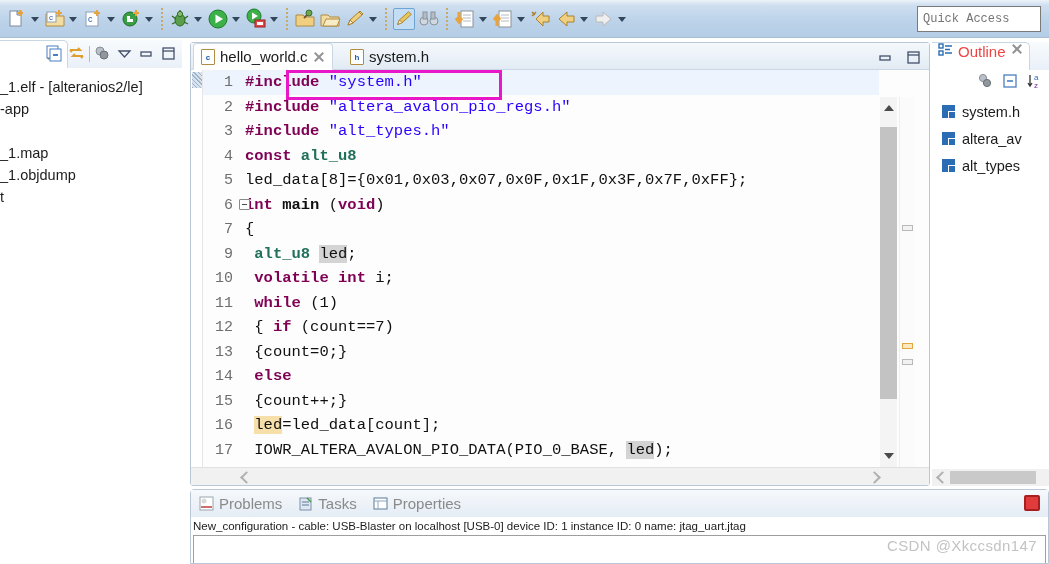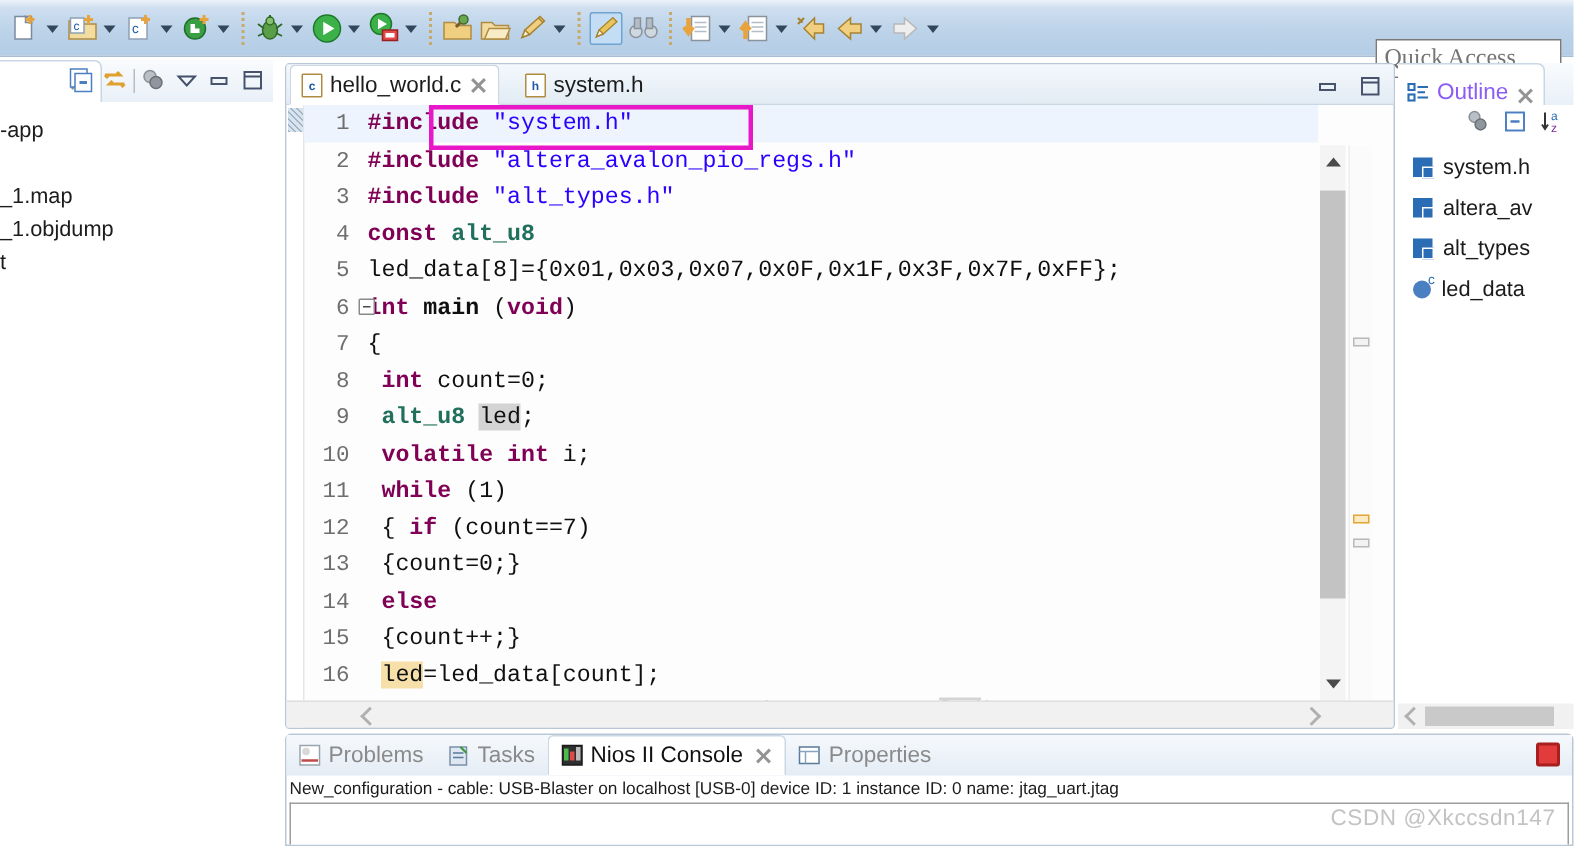--- a/index.html
+++ b/index.html
@@ -37,24 +37,23 @@
     background-size: 2px 100%; background-repeat: repeat-y;
     background-position: center;
   }
   .tb-sel {
     background: #c3ddf5; border: 1px solid #6fa3d2; border-radius: 2px;
   }
   #quick-access {
     position: absolute; right: 8px; top: 6px;
     width: 124px; height: 26px;
     border: 1px solid #7a7a7a; background: #fff;
-    font-size: 16px; color: #3a3a3a;
+    font-size: 12px; color: #3a3a3a;
     padding: 2px 5px; line-height: 21px;
-    font-family: Liberation Serif, serif;
-    margin-top: 20px;
+    font-family: Liberation Mono, monospace;
   }
 
   
   #left-panel {
     position: absolute; left: 0; top: 40px; width: 182px; height: 440px;
     background: #fff;
   }
   .view-tabbar {
     position: relative; height: 28px;
     background: linear-gradient(to bottom, #f7fafd 0%, #e8eff7 60%, #dfe9f3 100%);
@@ -192,24 +191,24 @@
   .hs-left::after  { left: 3px; transform: rotate(-135deg); }
   .hs-right::after { left: 0px; transform: rotate(45deg); }
 
   
   #outline {
     position: absolute; left: 932px; top: 42px; width: 117px; height: 444px;
     background: #fff;
   }
   #outline-tab {
     position: absolute; left: 0; top: 0; height: 28px;
-    display: flex; align-items: flex-end; gap: 5px; padding: 0 6px;
+    display: flex; align-items: flex-start; gap: 5px; padding: 0 6px;
     background: #fff; border-top-right-radius: 5px;
     border-top: 1px solid #c9d6e3; border-right: 1px solid #c9d6e3;
-    font-size: 15px; color: #8b5cf6;
+    font-size: 15px; color: #ef4444;
   }
   #outline-tabbar {
     position: absolute; left: 0; top: 0; width: 100%; height: 28px;
     background: linear-gradient(to bottom,#f9fbfd,#e9f0f8);
   }
   #outline-toolbar {
     position: absolute; right: 4px; top: 30px; display: flex; gap: 6px; align-items: center;
   }
   .ol-row {
     height: 27px; display: flex; align-items: center; gap: 7px;
@@ -506,20 +505,21 @@
       </span>
       <span class="mini-ic">
         <svg width="19" height="19" viewBox="0 0 19 19">
             <rect x="4" y="4" width="11" height="11" fill="none" stroke="#44506b" stroke-width="1.3"></rect>
             <path d="M4 7 h11" stroke="#44506b" stroke-width="1.3"></path>
           </svg>
       </span>
     </div>
   </div>
   <div class="tree" id="pe-tree">
+      <div class="tree-row"><span>_1.elf - [alteranios2/le]</span></div>
       <div class="tree-row"><span>-app</span></div>
       <div class="tree-spacer"></div>
       <div class="tree-row"><span>_1.map</span></div>
       <div class="tree-row"><span>_1.objdump</span></div>
       <div class="tree-row"><span>t</span></div>
     </div>
 </div>
 
 <div id="editor-area">
   <div id="ed-tabbar">
@@ -552,21 +552,20 @@
       <div id="gutter-mark"></div>
     </div>
     <div id="code">
         <div class="cline hl"><span class="lnum">1</span><span style="margin-left: 8px;"><span class="kw">#include</span><span class="plain"> </span><span class="str">"system.h"</span></span></div>
         <div class="cline"><span class="lnum">2</span><span style="margin-left: 8px;"><span class="kw">#include</span><span class="plain"> </span><span class="str">"altera_avalon_pio_regs.h"</span></span></div>
         <div class="cline"><span class="lnum">3</span><span style="margin-left: 8px;"><span class="kw">#include</span><span class="plain"> </span><span class="str">"alt_types.h"</span></span></div>
         <div class="cline"><span class="lnum">4</span><span style="margin-left: 8px;"><span class="kw">const</span><span class="plain"> </span><span class="typ">alt_u8</span></span></div>
         <div class="cline"><span class="lnum">5</span><span style="margin-left: 8px;"><span class="plain">led_data[8]={0x01,0x03,0x07,0x0F,0x1F,0x3F,0x7F,0xFF};</span></span></div>
         <div class="cline"><span class="lnum">6</span><span class="fold"></span><span style="margin-left: 8px;"><span class="kw">int</span><span class="plain"> </span><span class="bld">main</span><span class="plain"> (</span><span class="kw">void</span><span class="plain">)</span></span></div>
         <div class="cline"><span class="lnum">7</span><span style="margin-left: 8px;"><span class="plain">{</span></span></div>
-        <div class="cline"><span class="lnum">8</span><span style="margin-left: 8px;"><span class="plain"> </span><span class="kw">int</span><span class="plain"> count=0;</span></span></div>
         <div class="cline"><span class="lnum">9</span><span style="margin-left: 8px;"><span class="plain"> </span><span class="typ">alt_u8</span><span class="plain"> </span><span class="plain occ">led</span><span class="plain">;</span></span></div>
         <div class="cline"><span class="lnum">10</span><span style="margin-left: 8px;"><span class="plain"> </span><span class="kw">volatile int</span><span class="plain"> i;</span></span></div>
         <div class="cline"><span class="lnum">11</span><span style="margin-left: 8px;"><span class="plain"> </span><span class="kw">while</span><span class="plain"> (1)</span></span></div>
         <div class="cline"><span class="lnum">12</span><span style="margin-left: 8px;"><span class="plain"> { </span><span class="kw">if</span><span class="plain"> (count==7)</span></span></div>
         <div class="cline"><span class="lnum">13</span><span style="margin-left: 8px;"><span class="plain"> {count=0;}</span></span></div>
         <div class="cline"><span class="lnum">14</span><span style="margin-left: 8px;"><span class="plain"> </span><span class="kw">else</span></span></div>
         <div class="cline"><span class="lnum">15</span><span style="margin-left: 8px;"><span class="plain"> {count++;}</span></span></div>
         <div class="cline"><span class="lnum">16</span><span style="margin-left: 8px;"><span class="plain"> </span><span class="plain occw">led</span><span class="plain">=led_data[count];</span></span></div>
         <div class="cline"><span class="lnum">17</span><span style="margin-left: 8px;"><span class="plain"> IOWR_ALTERA_AVALON_PIO_DATA(PIO_0_BASE, </span><span class="plain occ">led</span><span class="plain">);</span></span></div>
       </div>
@@ -633,24 +632,20 @@
         <span class="ol-ic-inc"></span>
         <span>system.h</span>
       </div>
       <div class="ol-row">
         <span class="ol-ic-inc"></span>
         <span>altera_av</span>
       </div>
       <div class="ol-row">
         <span class="ol-ic-inc"></span>
         <span>alt_types</span>
-      </div>
-      <div class="ol-row">
-        <span class="ol-ic-var"></span>
-        <span>led_data</span>
       </div>
     </div>
 
   <div id="ol-hscroll">
     <span class="hs-arrow hs-left" style="left:3px;top:3px"></span>
     <div id="ol-hthumb"></div>
   </div>
 </div>
 
 <div id="console">
@@ -664,30 +659,20 @@
         <span>Problems</span>
       </div>
       <div class="cs-tab">
         <span style="width: 15px; height: 15px; display: inline-block; flex: 0 0 auto;"><svg width="15" height="15" viewBox="0 0 15 15">
             <rect x="2" y="2" width="11" height="12" fill="#dfe8f2" stroke="#7a90a8"></rect>
             <path d="M4 6 h7 M4 9 h7" stroke="#5a7a9a"></path>
             <path d="M9 2 l4 4" stroke="#3f9b3f" stroke-width="1.5"></path>
           </svg></span>
         <span>Tasks</span>
       </div>
-      <div class="cs-tab active">
-        <span style="width: 15px; height: 15px; display: inline-block; flex: 0 0 auto;"><svg width="15" height="15" viewBox="0 0 15 15">
-            <rect x="1" y="1" width="13" height="13" fill="#2f2f2f" stroke="#1a1a1a"></rect>
-            <rect x="2" y="3" width="3" height="8" fill="#4cbb4c"></rect>
-            <rect x="6" y="5" width="3" height="6" fill="#e04a4a"></rect>
-            <rect x="10" y="2" width="3" height="9" fill="#bbbbbb"></rect>
-          </svg></span>
-        <span>Nios II Console</span>
-        <span class="xclose" style="margin-left: 3px;"></span>
-      </div>
       <div class="cs-tab">
         <span style="width: 15px; height: 15px; display: inline-block; flex: 0 0 auto;"><svg width="15" height="15" viewBox="0 0 15 15">
             <rect x="1" y="2" width="13" height="11" fill="#fff" stroke="#5a7a9a"></rect>
             <path d="M1 5 h13 M5 5 v8" stroke="#8aa4be"></path>
           </svg></span>
         <span>Properties</span>
       </div>
     </div>
   <div id="stop-btn"></div>
   <div id="console-status">New_configuration - cable: USB-Blaster on localhost [USB-0] device ID: 1 instance ID: 0 name: jtag_uart.jtag</div>

